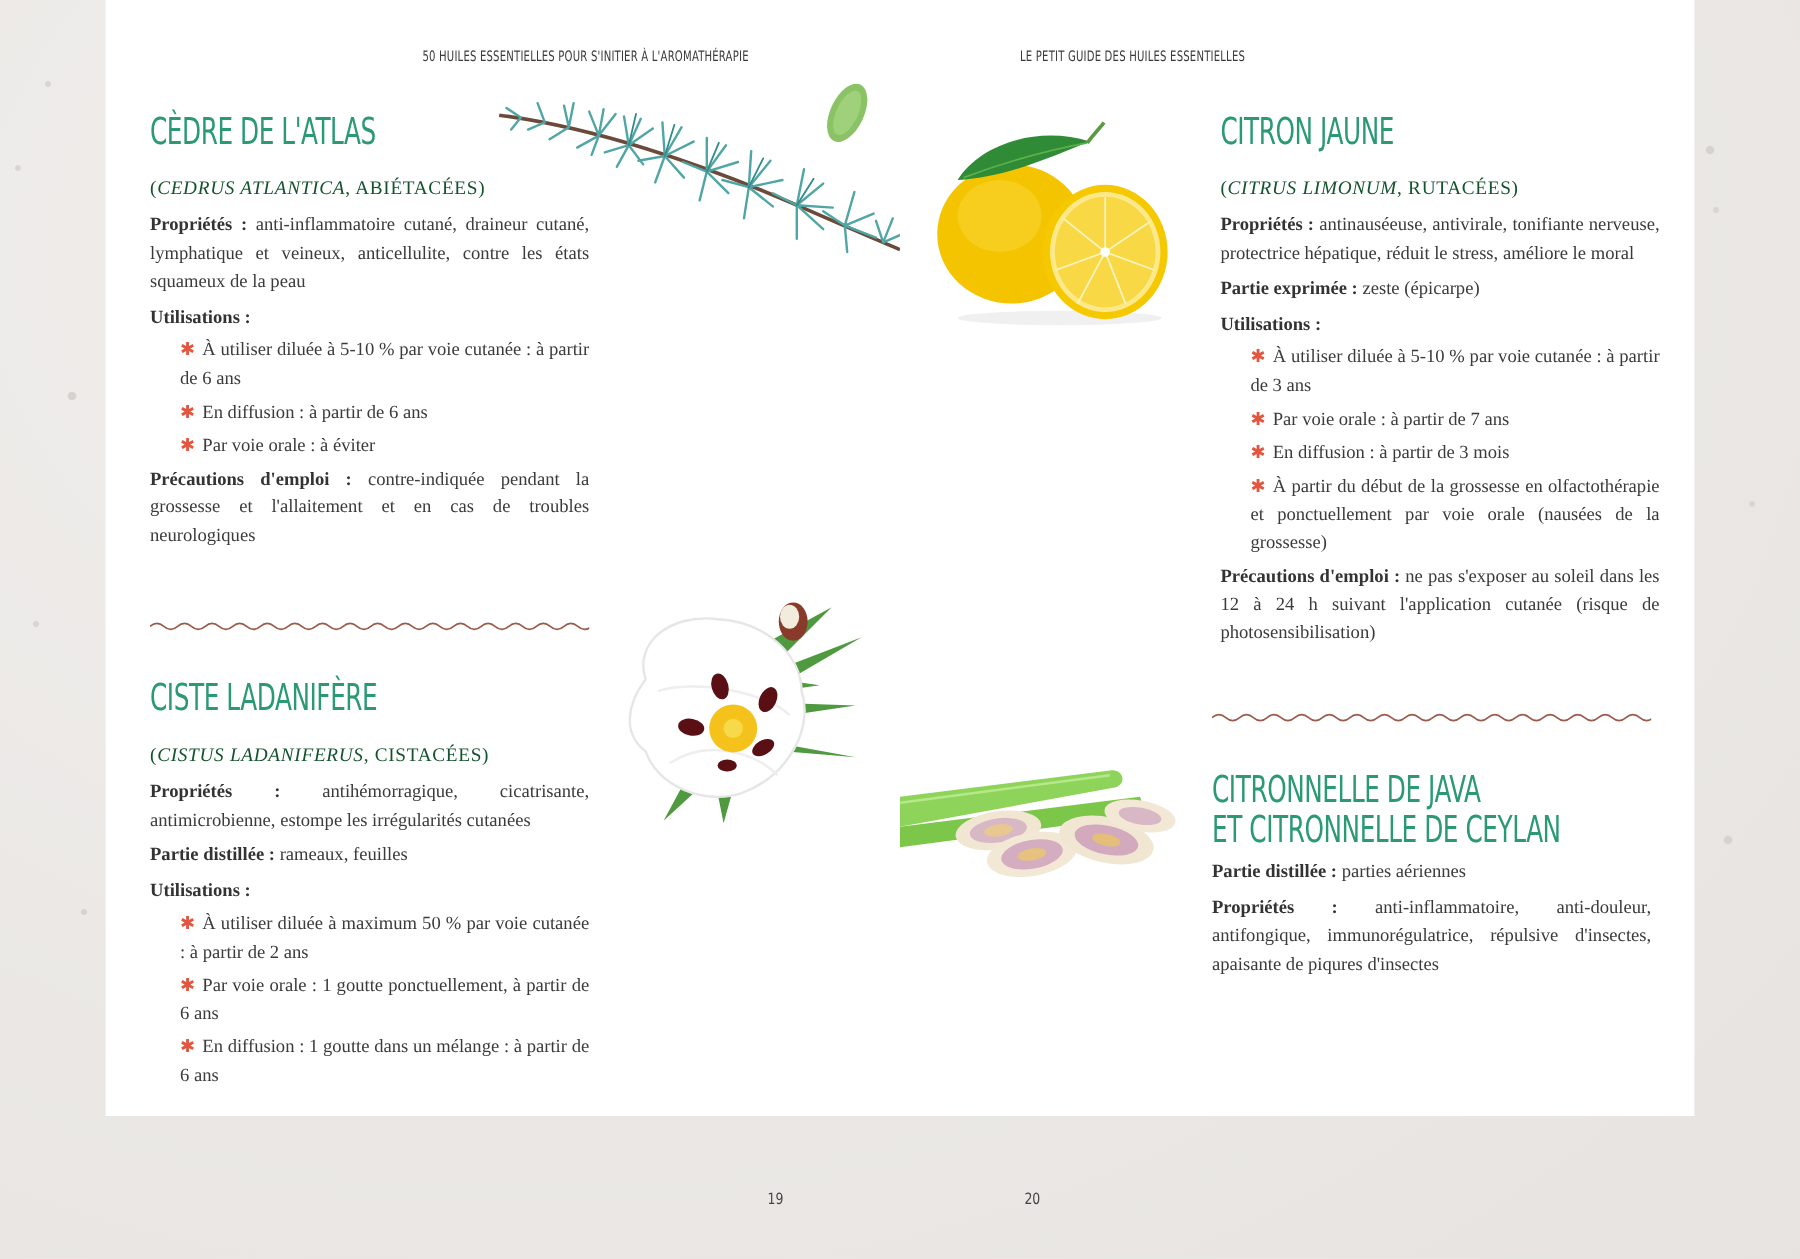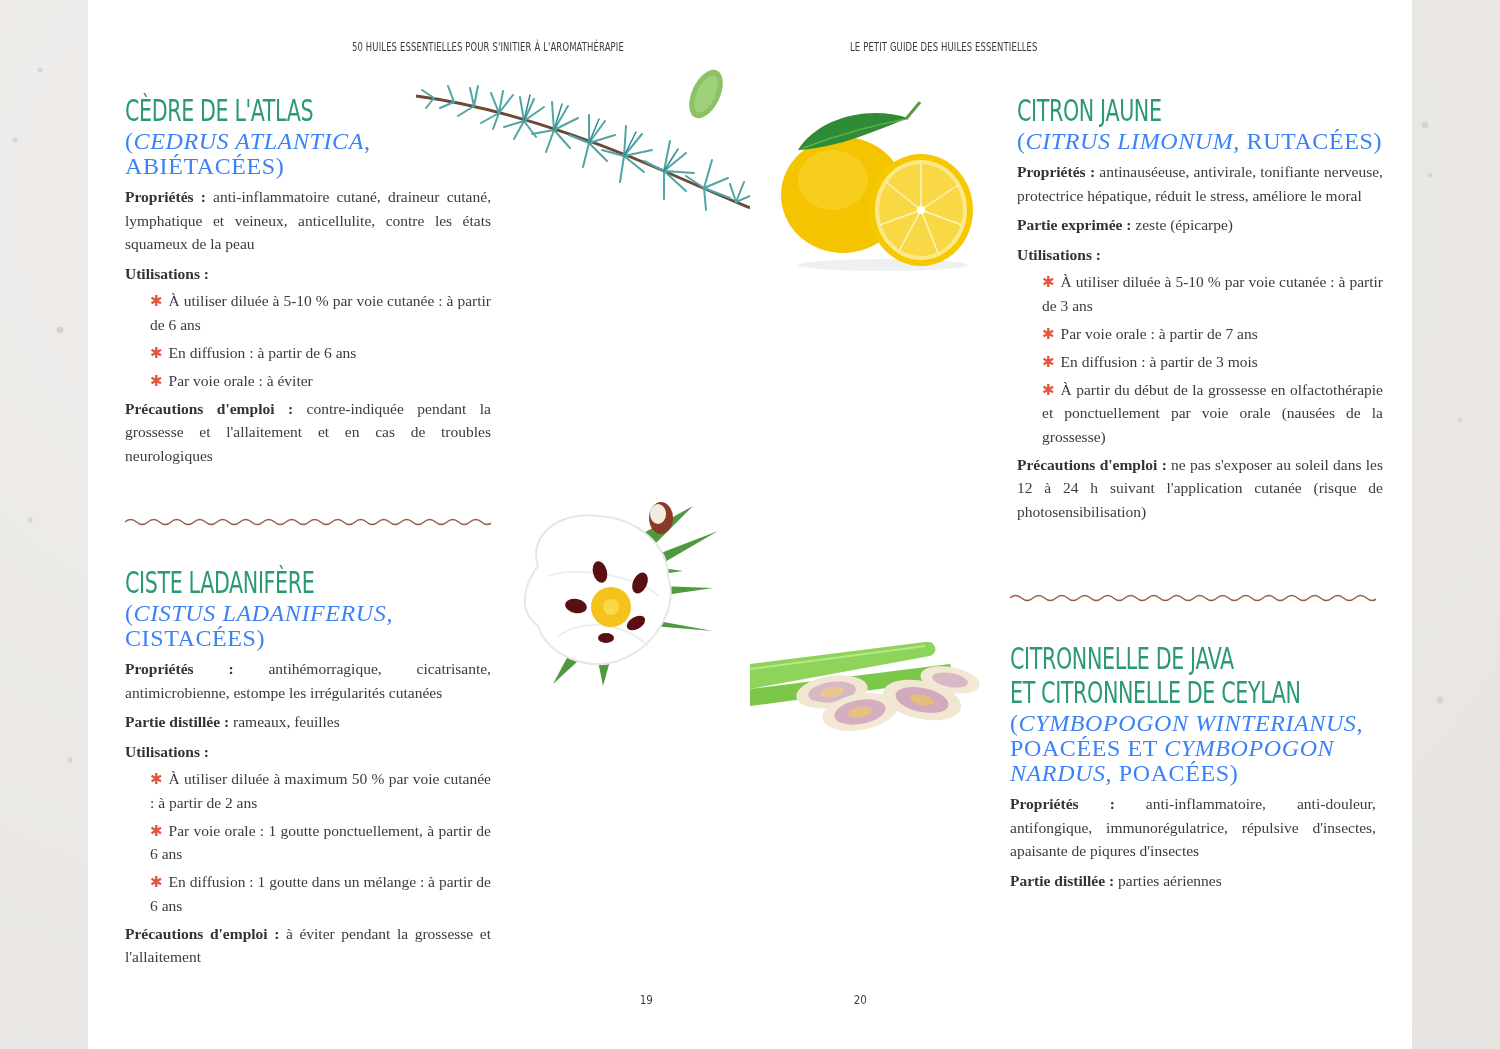--- a/index.html
+++ b/index.html
@@ -13,21 +13,21 @@
       radial-gradient(circle at 30px 520px, #d9d5d1 2px, transparent 3px),
       radial-gradient(circle at 70px 760px, #d6d2ce 2px, transparent 3px),
       radial-gradient(circle at 1425px 125px, #d6d2ce 3px, transparent 4px),
       radial-gradient(circle at 1430px 175px, #d9d5d1 2px, transparent 3px),
       radial-gradient(circle at 1460px 420px, #d9d5d1 2px, transparent 3px),
       radial-gradient(circle at 1440px 700px, #d6d2ce 3px, transparent 4px),
       radial-gradient(ellipse at 30% 20%, #f1efed 0%, #e6e3e0 100%);
     font-family: "Liberation Serif", "DejaVu Serif", serif;
   }
   .spread {
-    position: absolute; left: 88px; top: 0; width: 1324px; height: 1049px;
+    position: absolute; left: 88px; top: 0; width: 1324px; height: 930px;
     background: #ffffff;
   }
   .page { position: absolute; top: 0; height: 1049px; width: 662px; }
   .page.left { left: 0; }
   .page.right { left: 662px; }
 
   .running-head {
     position: absolute; top: 40px;
     font-family: "DejaVu Sans Condensed", "DejaVu Sans", sans-serif;
     font-size: 12px; letter-spacing: 0.2px; color: #3a3a3a;
@@ -42,22 +42,22 @@
   }
 
   .entry { position: absolute; width: 366px; color: #3b3b3b; }
   .entry h2 {
     margin: 0; font-family: "DejaVu Sans Condensed", "DejaVu Sans", sans-serif;
     font-weight: normal; color: #2b9a74; font-size: 31px; line-height: 34px;
     text-transform: uppercase; letter-spacing: -0.5px;
     transform: scaleX(0.74); transform-origin: left center; white-space: nowrap;
   }
   .entry .latin {
-    margin: 2px 0 0 0; font-family: "Liberation Serif", serif;
-    font-size: 24px; line-height: 25px; color: #3b82f6; letter-spacing: 0.6px;
+    margin: 18px 0 0 0; font-family: "Liberation Serif", serif;
+    font-size: 16px; line-height: 25px; color: #14532d; letter-spacing: 0.6px;
     text-transform: uppercase;
   }
   .entry .latin i { font-style: italic; }
   .entry p, .entry li {
     font-size: 15.5px; line-height: 23.5px; margin: 0; text-align: justify;
   }
   .entry p.field { margin-top: 6px; }
   .entry .gap-first { margin-top: 18px; }
   .entry b { font-weight: bold; color: #333; }
   .entry ul { list-style: none; margin: 4px 0 0 0; padding: 0 0 0 25px; }
@@ -146,21 +146,20 @@
       <h2>Ciste ladanifère</h2>
       <div class="latin"><span>(</span><i>Cistus ladaniferus</i><span>, Cistacées)</span></div>
       <p class="field"><b>Propriétés :</b><span> antihémorragique, cicatrisante, antimicrobienne, estompe les irrégularités cutanées</span></p>
       <p class="field gap-first"><b>Partie distillée :</b><span> rameaux, feuilles</span></p>
       <p class="field"><b>Utilisations :</b></p>
       <ul>
         <li><span class="bullet">✱</span><span>À utiliser diluée à maximum 50 % par voie cutanée : à partir de 2 ans</span></li>
         <li><span class="bullet">✱</span><span>Par voie orale : 1 goutte ponctuellement, à partir de 6 ans</span></li>
         <li><span class="bullet">✱</span><span>En diffusion : 1 goutte dans un mélange : à partir de 6 ans</span></li>
       </ul>
-      <p class="field" style="margin-top:2px;"><b>Précautions d'emploi :</b><span> à éviter pendant la grossesse et l'allaitement</span></p>
     </div>
 
     <div class="folio" style="left:550px;">19</div>
   </div>
 
   <div class="page right">
     <div class="running-head" style="left:100px;">Le petit guide des huiles essentielles</div>
 
     <svg class="illus" style="left:28px; top:100px;" width="200" height="172" viewBox="0 0 200 172">
       <ellipse cx="105" cy="165" rx="85" ry="6" fill="#f0f0f0"></ellipse>
@@ -218,20 +217,19 @@
         <ellipse cx="172" cy="66" rx="27" ry="12" transform="rotate(12 172 66)" fill="#d2a9bd"></ellipse>
         <ellipse cx="172" cy="66" rx="12" ry="5" transform="rotate(12 172 66)" fill="#e5be7a"></ellipse>
         <ellipse cx="200" cy="46" rx="30" ry="13" transform="rotate(10 200 46)" fill="#f3e8d6"></ellipse>
         <ellipse cx="200" cy="46" rx="18" ry="7" transform="rotate(10 200 46)" fill="#d8b8c4"></ellipse>
       </g>
     </svg>
 
     <div class="entry" style="left:260px; top:641px;">
       <h2>Citronnelle de Java</h2>
       <h2>et citronnelle de Ceylan</h2>
-      <div class="latin"><span>(</span><i>Cymbopogon winterianus</i><span>, Poacées et </span><i>Cymbopogon nardus</i><span>, Poacées)</span></div>
+      <p class="field gap-first"><b>Partie distillée :</b><span> parties aériennes</span></p>
       <p class="field"><b>Propriétés :</b><span> anti-inflammatoire, anti-douleur, antifongique, immunorégulatrice, répulsive d'insectes, apaisante de piqures d'insectes</span></p>
-      <p class="field gap-first"><b>Partie distillée :</b><span> parties aériennes</span></p>
     </div>
 
     <div class="folio" style="left:102px;">20</div>
   </div>
 </div>
 
 </body></html>

